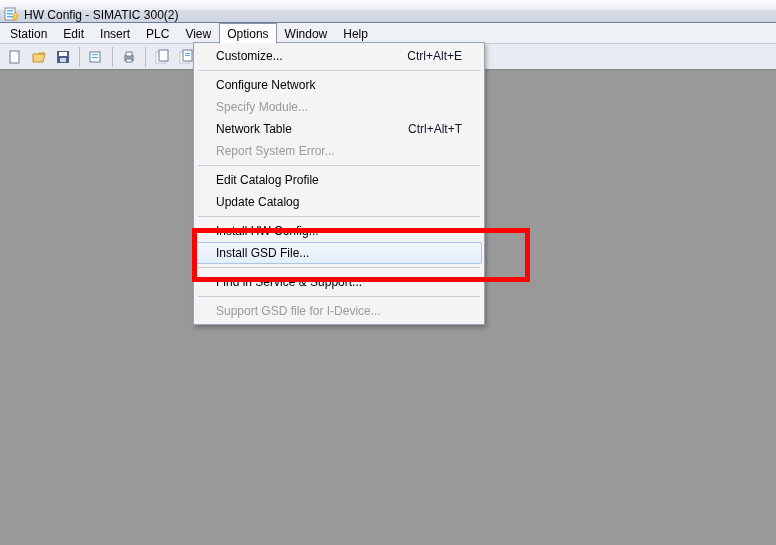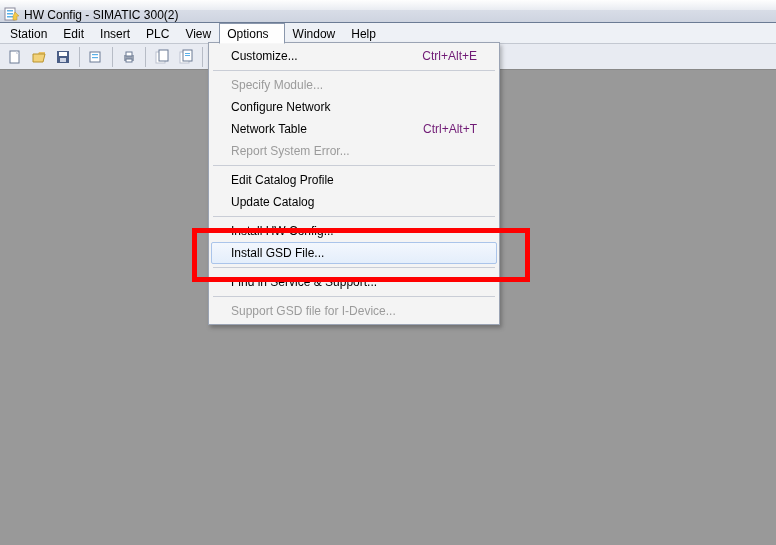--- a/index.html
+++ b/index.html
@@ -7,37 +7,37 @@
 
   
   .title-bar{height:22px;background:linear-gradient(#fefefe,#e9ecf2 45%,#d8dde7 46%,#ced4e0);
     border-bottom:1px solid #6b7b94;display:flex;align-items:flex-end;padding-left:4px;}
   .title-icon{width:16px;height:16px;display:inline-block;margin-right:4px;}
   .title-text{font-size:12px;color:#000;}
   
   .menu-bar{height:20px;background:#eef1f6;border-bottom:1px solid #c3c8d1;display:flex;align-items:flex-start;padding-left:2px;}
   .menu-item{padding:2px 8px 0 8px;line-height:18px;cursor:default;}
   .menu-item.open{background:#fefefe;border:1px solid #8a97ac;border-bottom:1px solid #f7f7f7;margin-top:0;
-    padding:1px 15px 0 7px;position:relative;z-index:3;}
+    padding:1px 7px 0 7px;position:relative;z-index:3;}
   
   .toolbar{height:26px;background:#e8ebf2;border-bottom:1px solid #b7bcc6;display:flex;align-items:center;padding:0 4px;gap:2px;}
   .tb-btn{width:22px;height:22px;display:flex;align-items:center;justify-content:center;}
   .tb-sep{width:1px;height:20px;background:#b7bcc6;margin:0 3px;}
   .icon{width:16px;height:16px;display:block}
 
   
   .work-area{position:absolute;left:0;right:0;top:69px;bottom:0;background:#999999;border-top:1px solid #888;}
 
   
-  .dropdown{position:absolute;top:42px;left:208px;width:286px;background:#f4f4f4;border:1px solid #9aa3b3;
+  .dropdown{position:absolute;top:42px;left:193px;width:286px;background:#f4f4f4;border:1px solid #9aa3b3;
     box-shadow:2px 3px 4px rgba(0,0,0,0.25);z-index:2;padding:2px 2px;}
   .dd-item{height:22px;display:flex;align-items:center;padding:0 20px 0 20px;position:relative;cursor:default;}
   .dd-item.disabled{color:#9b9b9b;}
   .dd-label{flex:1;white-space:nowrap;}
-  .dd-accel{color:#701a75;font-size:12px;}
+  .dd-accel{color:#0f172a;font-size:12px;}
   .dd-sep{height:1px;background:#c9cdD6;margin:3px 2px 3px 2px;}
   .dd-item.highlight{background:linear-gradient(#f3f7fd,#e4eefb);border:1px solid #aac4ea;border-radius:2px;
     padding:0 19px 0 19px;height:20px;justify-content:center;}
 
   
   .red-box{position:absolute;border:5px solid #ff0000;z-index:5;pointer-events:none;}
 
 </style>
 </head>
 <body>
@@ -135,25 +135,25 @@
 <div class="work-area"></div>
 
 <div class="dropdown">
 
   <div class="dd-item">
     <span class="dd-label">Customize...</span>
     <span class="dd-accel">Ctrl+Alt+E</span>
   </div>
   <div class="dd-sep"></div>
 
+  <div class="dd-item">
+    <span class="dd-label">Configure Network</span>
+  </div>
   <div class="dd-item disabled">
     <span class="dd-label">Specify Module...</span>
-  </div>
-  <div class="dd-item">
-    <span class="dd-label">Configure Network</span>
   </div>
   <div class="dd-item">
     <span class="dd-label">Network Table</span>
     <span class="dd-accel">Ctrl+Alt+T</span>
   </div>
   <div class="dd-item disabled">
     <span class="dd-label">Report System Error...</span>
   </div>
   <div class="dd-sep"></div>
 

